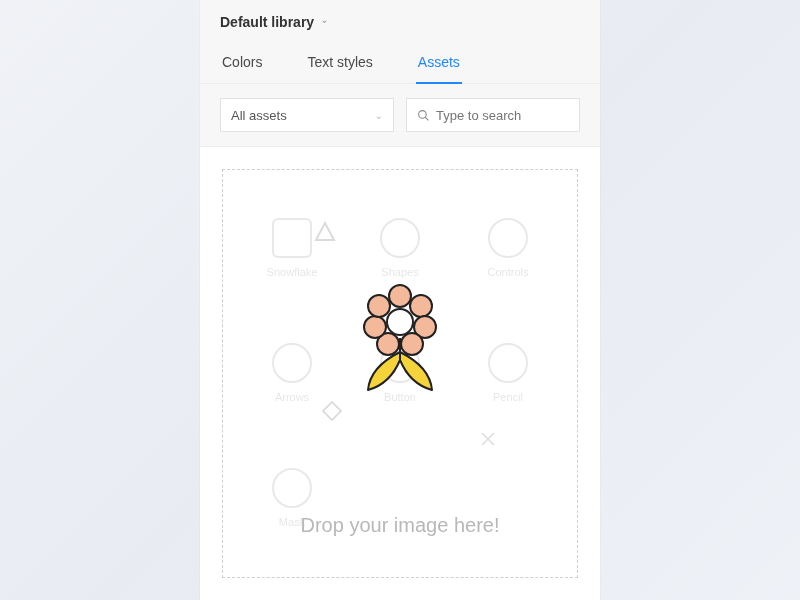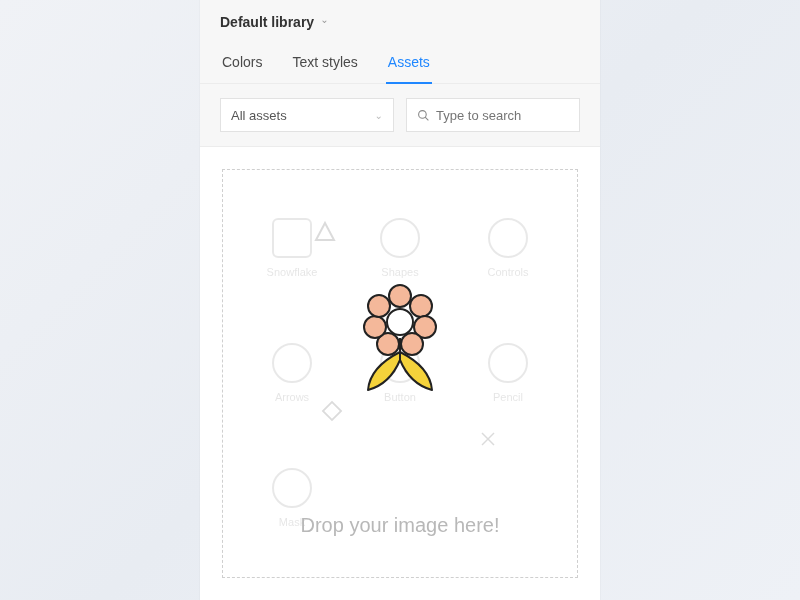--- a/index.html
+++ b/index.html
@@ -33,21 +33,21 @@
     font-size: 14px;
     font-weight: 600;
     color: #333;
   }
   .chev {
     color: #9a9a9a;
     font-size: 10px;
   }
   .tabs {
     display: flex;
-    gap: 26px;
+    gap: 41px;
     padding-top: 6px;
   }
   .tab {
     font-size: 14px;
     color: #4a4a4a;
     padding: 8px 2px 12px 2px;
     cursor: pointer;
     border-bottom: 2px solid transparent;
     margin-bottom: -1px;
   }

